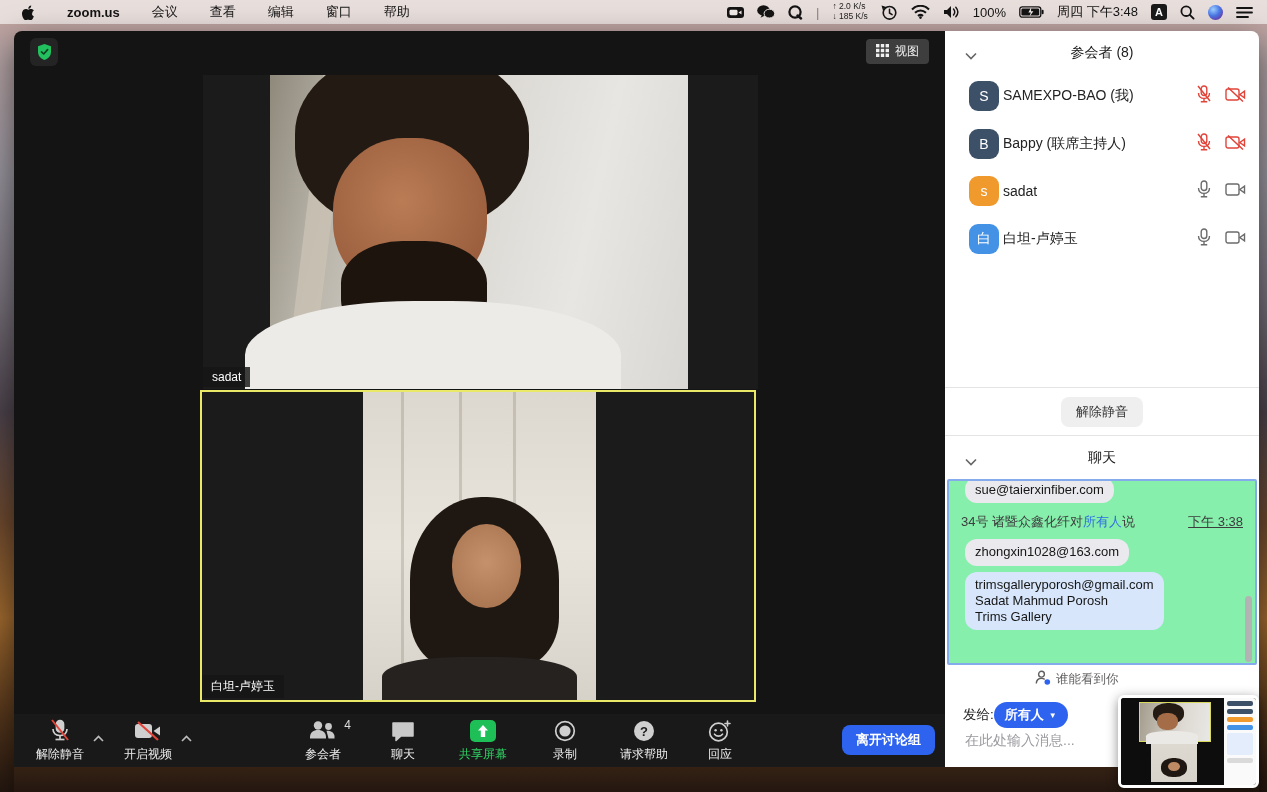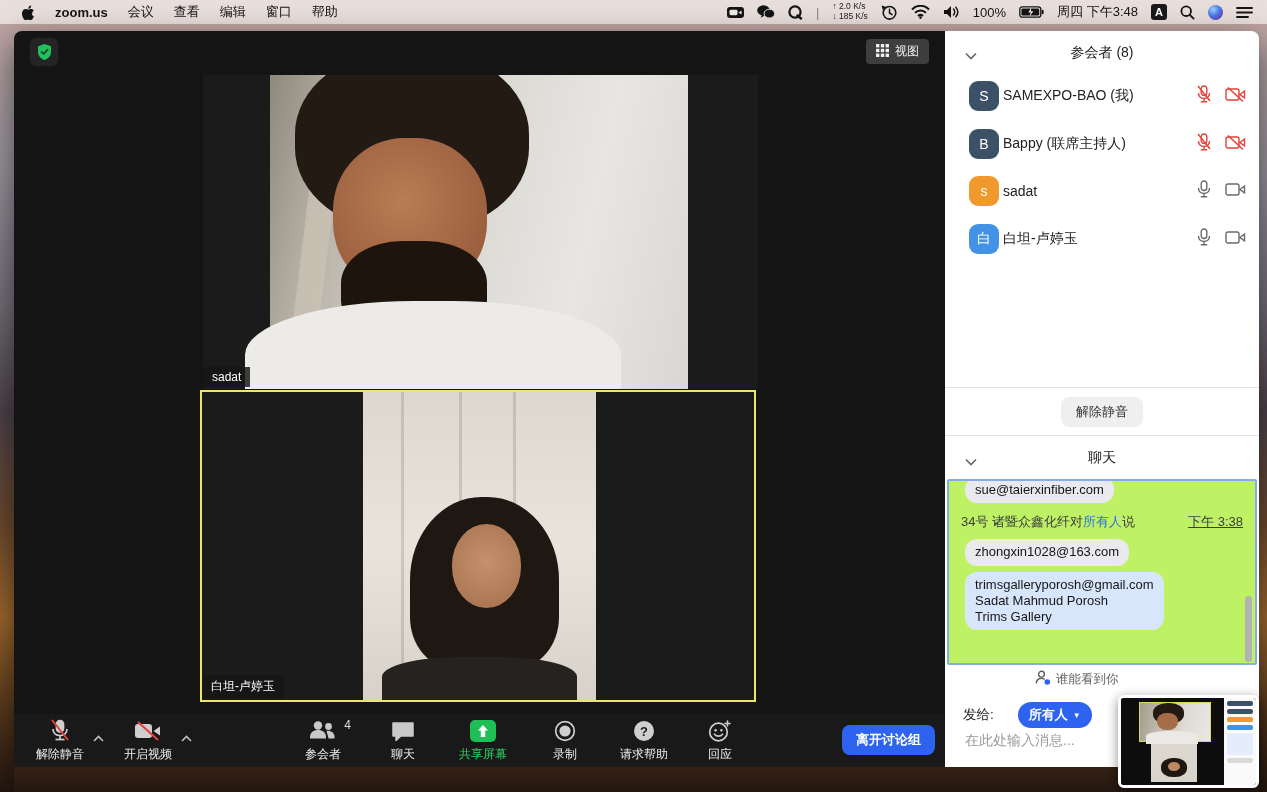--- a/index.html
+++ b/index.html
@@ -3,21 +3,21 @@
 <meta charset="utf-8">
 <style>
   html,body{margin:0;padding:0;}
   .screen{position:relative;width:1267px;height:792px;overflow:hidden;
     font-family:"Liberation Sans",sans-serif;
     background:linear-gradient(180deg,#c5a49e 0%,#b4a2a3 7%,#99959e 22%,#77707a 38%,#4d434c 52%,#6e4a2e 66%,#a06a2f 78%,#57381c 90%,#241710 100%);}
 
   
   .menubar{position:absolute;left:0;top:0;width:100%;height:24px;background:rgba(233,224,223,.96);
     display:flex;align-items:center;justify-content:space-between;font-size:13px;color:#141414;}
-  .menubar .left{display:flex;align-items:center;gap:20px;padding-left:22px;}
+  .menubar .left{display:flex;align-items:center;gap:32px;padding-left:22px;}
   .menubar .right{display:flex;align-items:center;gap:13px;padding-right:14px;}
   .menubar .appname{font-weight:700;}
   .mb-ico{display:inline-flex;align-items:center;justify-content:center;}
   .speeds{font-size:8.5px;line-height:1.15;color:#222;text-align:left;}
   .abox{width:16px;height:16px;background:#1a1a1a;color:#fff;border-radius:3px;font-size:11px;font-weight:700;
     display:flex;align-items:center;justify-content:center;}
   .globe{width:15px;height:15px;border-radius:50%;background:radial-gradient(circle at 35% 30%,#9fd0ff 0%,#4a78e8 45%,#6a3fb0 80%,#2a1f60 100%);}
 
   
   .zwindow{position:absolute;left:14px;top:31px;width:1245px;height:761px;border-radius:8px 8px 0 0;
@@ -74,31 +74,31 @@
   .chev{position:absolute;left:20px;}
   .prow{position:absolute;left:0;width:100%;height:46px;display:flex;align-items:center;}
   .avatar{width:30px;height:30px;border-radius:9px;margin-left:24px;color:#fff;font-size:14px;
     display:flex;align-items:center;justify-content:center;flex:none;}
   .pname{margin-left:4px;font-size:14px;color:#232323;flex:1;white-space:nowrap;overflow:hidden;}
   .picons{display:flex;gap:13px;margin-right:13px;align-items:center;}
   .divider{position:absolute;left:0;width:100%;height:1px;background:#e4e4e4;}
   .unmutebtn{position:absolute;left:50%;transform:translateX(-50%);top:366px;background:#efefef;border-radius:8px;
     padding:6px 15px;font-size:13px;color:#333;}
   .chatbox{position:absolute;left:2px;top:448px;width:310px;height:186px;border:2px solid #86abec;border-radius:2px;
-    box-sizing:border-box;background:#bef264;overflow:hidden;padding:0 10px;}
+    box-sizing:border-box;background:#86efac;overflow:hidden;padding:0 10px;}
   .bubble{display:inline-block;background:#e9e9ee;border-radius:12px;padding:5px 10px;font-size:13px;color:#161616;
     margin:6px 0 2px 6px;line-height:1.25;}
   .bubble.first{margin-top:-7px;}
   .bubble.blue{background:#d7e6fb;margin-top:4px;}
   .meta{display:flex;justify-content:space-between;font-size:13px;color:#3d3d3d;margin:8px 2px 2px 2px;}
   .meta .aud{color:#2f6de0;}
   .meta .time{color:#3d3d3d;text-decoration:underline;}
   .chat-scroll{position:absolute;right:3px;top:115px;width:7px;height:66px;background:#b3b3b3;border-radius:4px;}
   .whorow{position:absolute;left:90px;top:639px;display:flex;align-items:center;gap:5px;font-size:12.5px;color:#5f5f5f;}
-  .sendrow{position:absolute;left:18px;top:671px;display:flex;align-items:center;gap:24px;}
+  .sendrow{position:absolute;left:18px;top:671px;display:flex;align-items:center;gap:0;}
   .sendlabel{font-size:13.5px;color:#222;}
   .sendpill{background:#2e63f0;color:#fff;border-radius:13px;padding:4px 11px;font-size:13px;font-weight:700;
     display:flex;align-items:center;gap:5px;}
   .sendpill .caret{font-size:8px;}
   .msginput{position:absolute;left:18px;top:700px;width:180px;border:none;outline:none;font-size:14px;
     font-family:"Liberation Sans",sans-serif;color:#333;background:transparent;}
   .msginput::placeholder{color:#9a9aa0;}
 
   
   .thumb{position:absolute;left:1118px;top:695px;width:141px;height:93px;background:#111;border:3px solid #fff;

